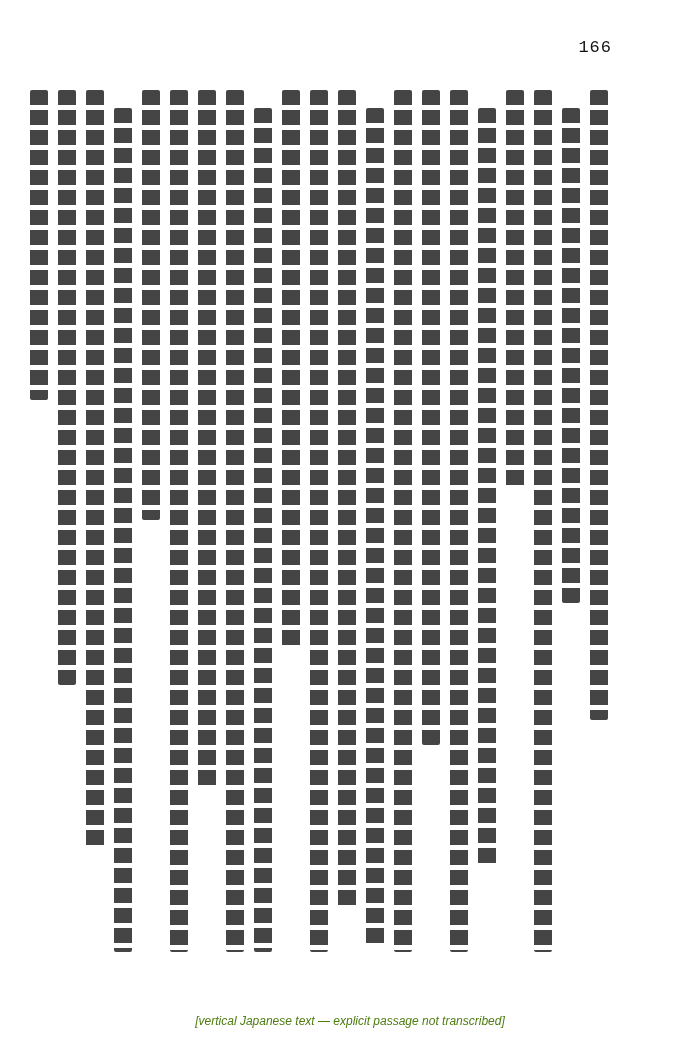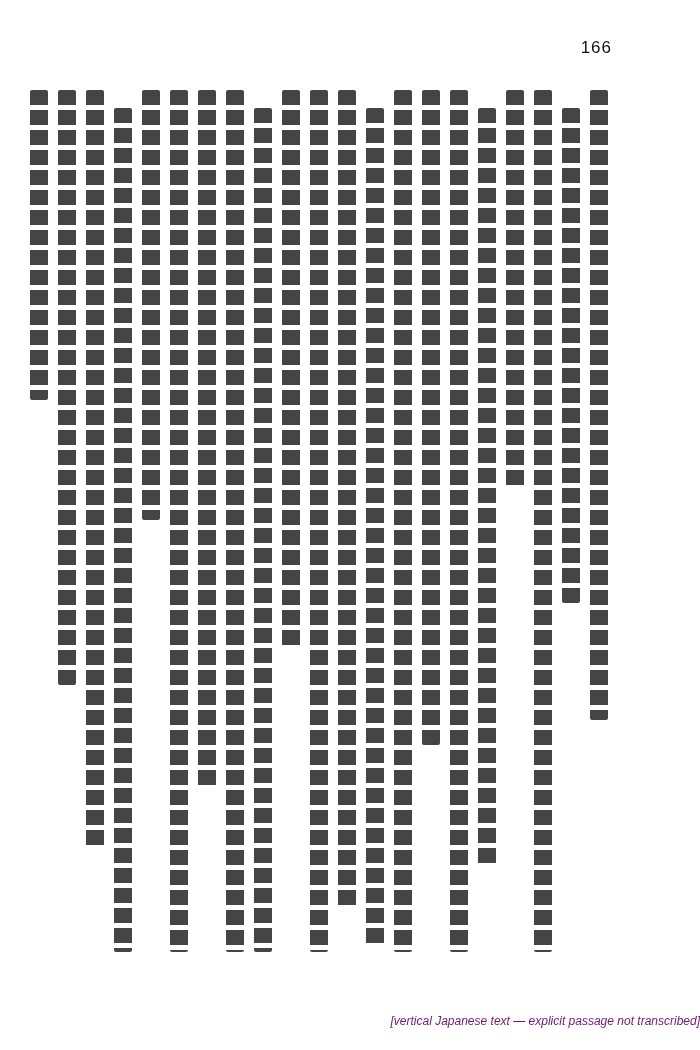--- a/index.html
+++ b/index.html
@@ -15,21 +15,21 @@
     background: #ffffff;
     overflow: hidden;
   }
   .page-number {
     position: absolute;
     top: 38px;
     right: 88px;
     font-size: 17px;
     color: #111111;
     letter-spacing: 1px;
-    font-family: Liberation Sans, sans-serif;
+    font-family: Liberation Mono, monospace;
   }
   
   .text-area {
     position: absolute;
     top: 90px;
     right: 92px;
     left: 80px;
     bottom: 70px;
   }
   .text-column {
@@ -44,24 +44,24 @@
       transparent 15px,
       transparent 20px
     );
     opacity: 0.88;
   }
   .redaction-note {
     position: absolute;
     left: 0;
     right: 0;
     bottom: 22px;
-    text-align: right;
+    text-align: center;
     font-size: 12px;
     font-style: italic;
-    color: #701a75;
+    color: #4d7c0f;
     font-family: "Liberation Sans", sans-serif;
   }
 </style>
 </head>
 <body>
 
 <div class="page">
 
   <div class="page-number">166</div>
 

